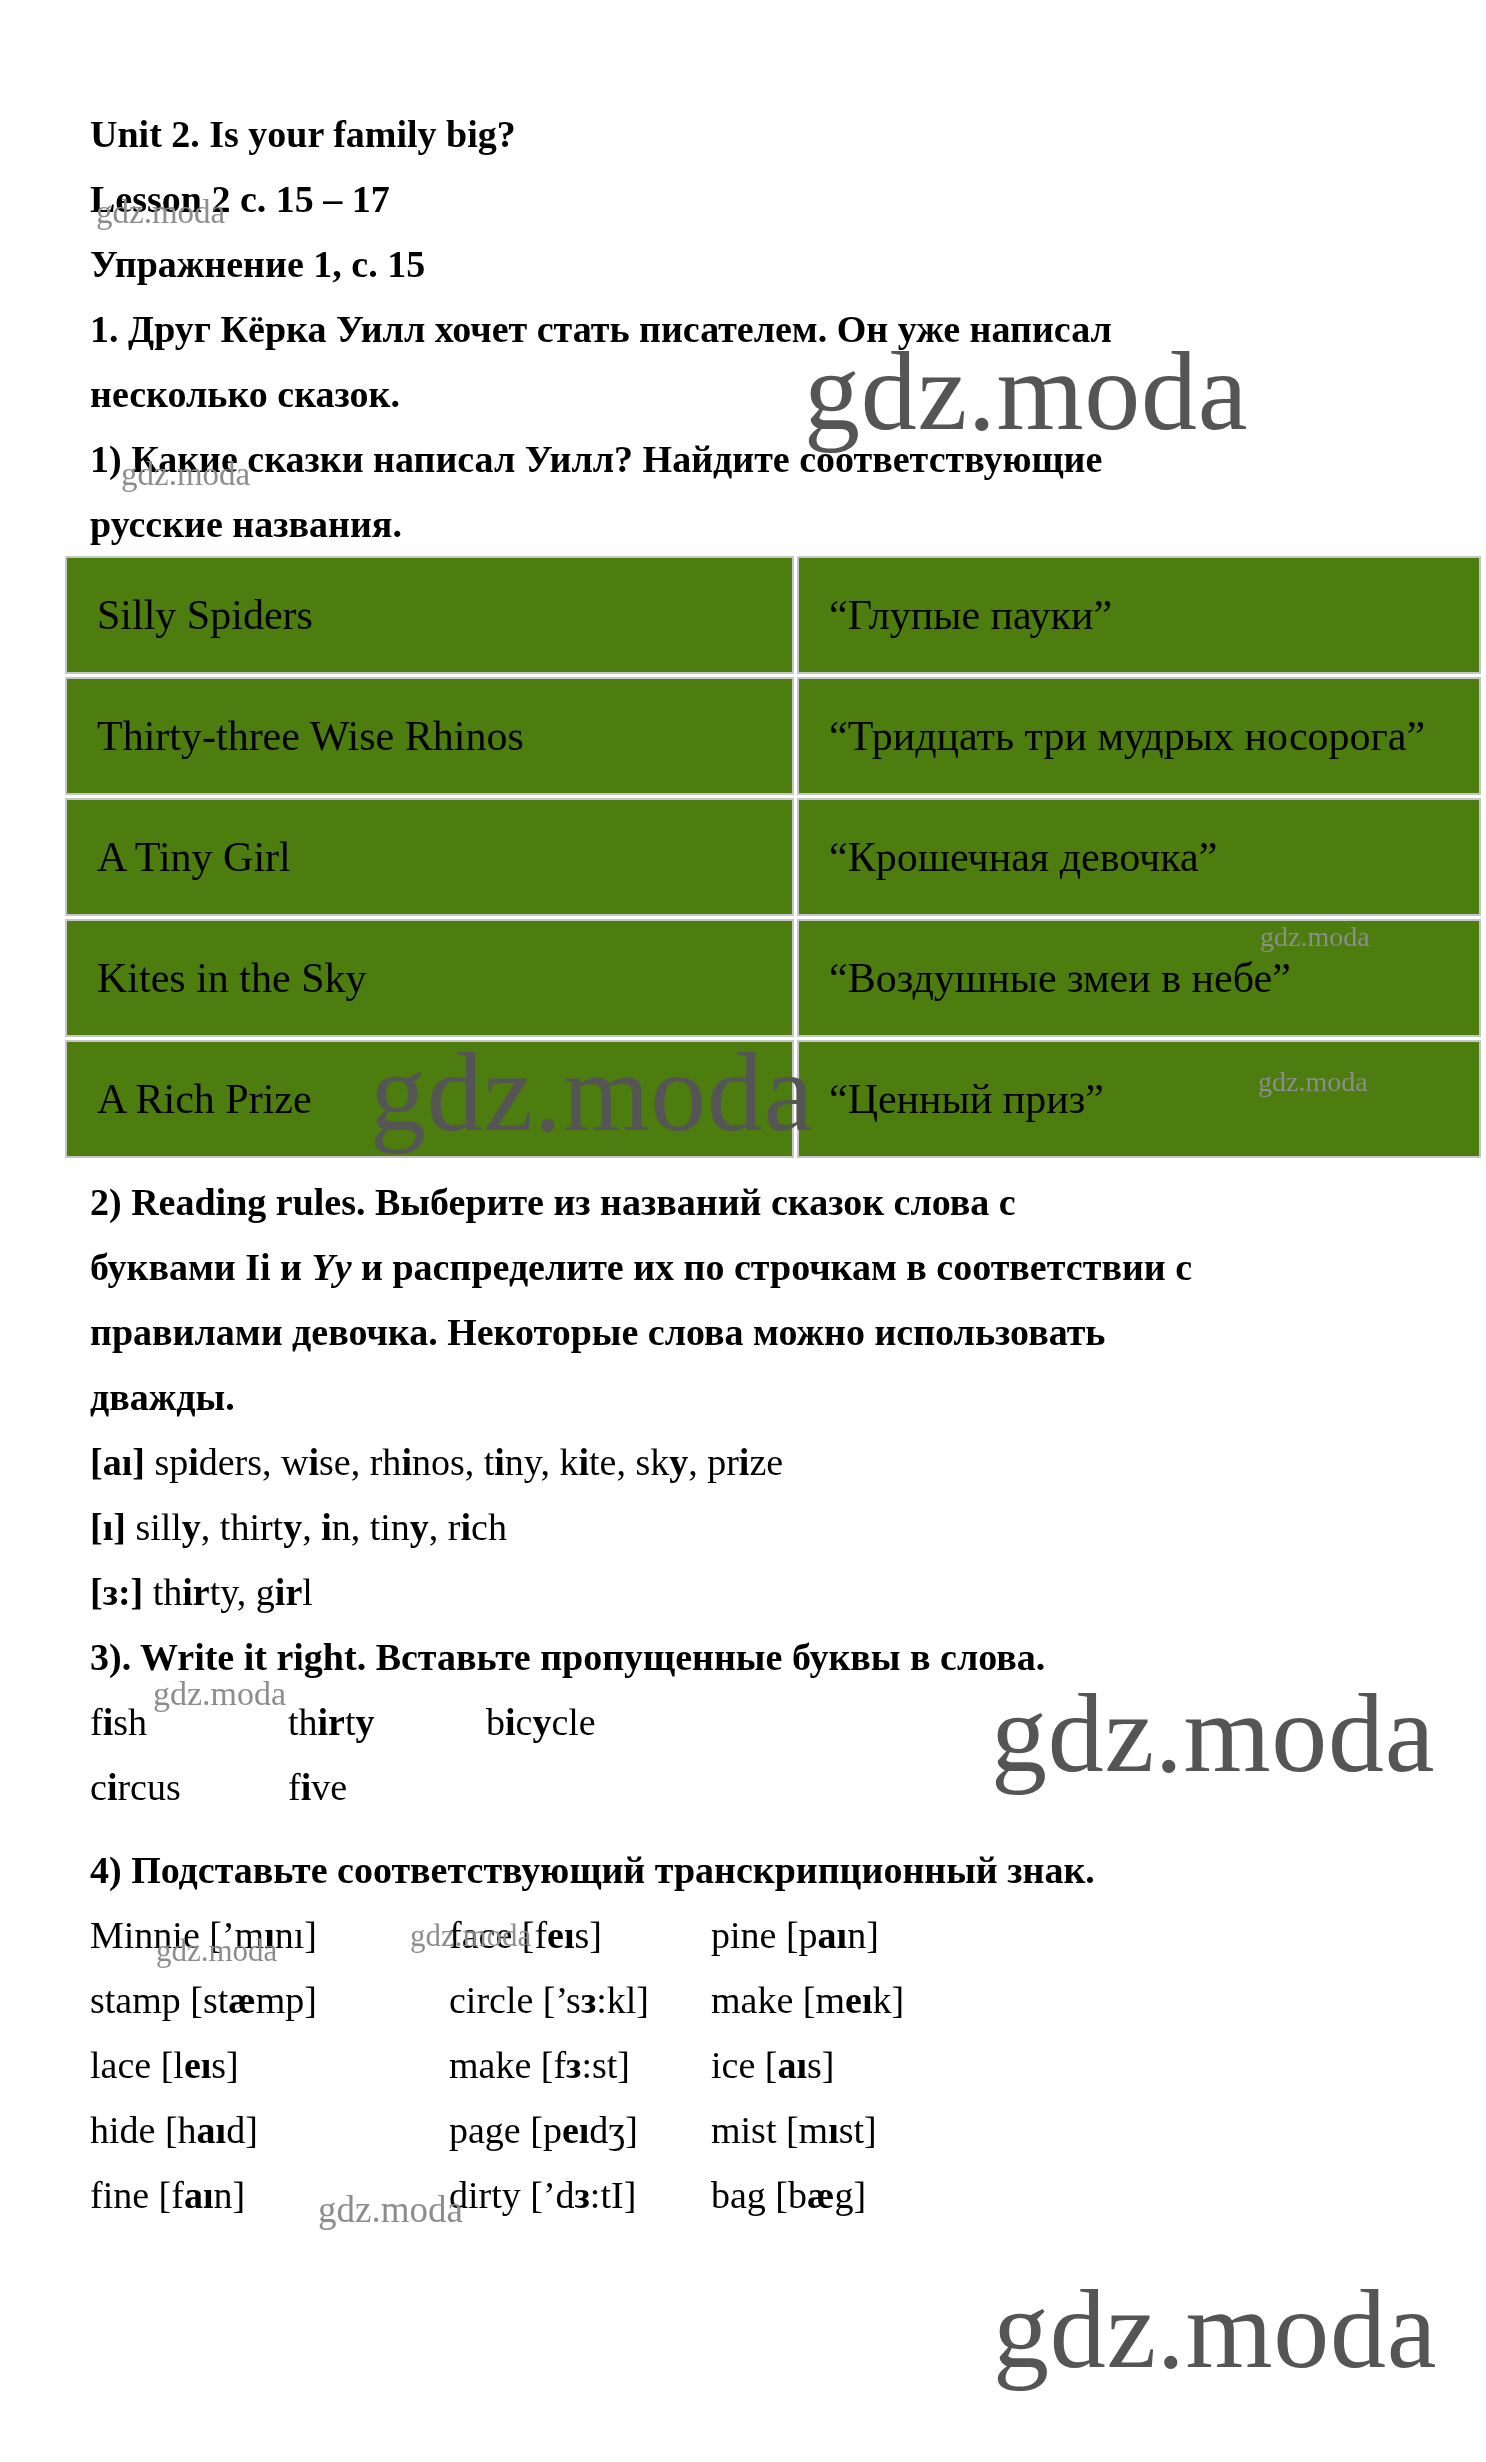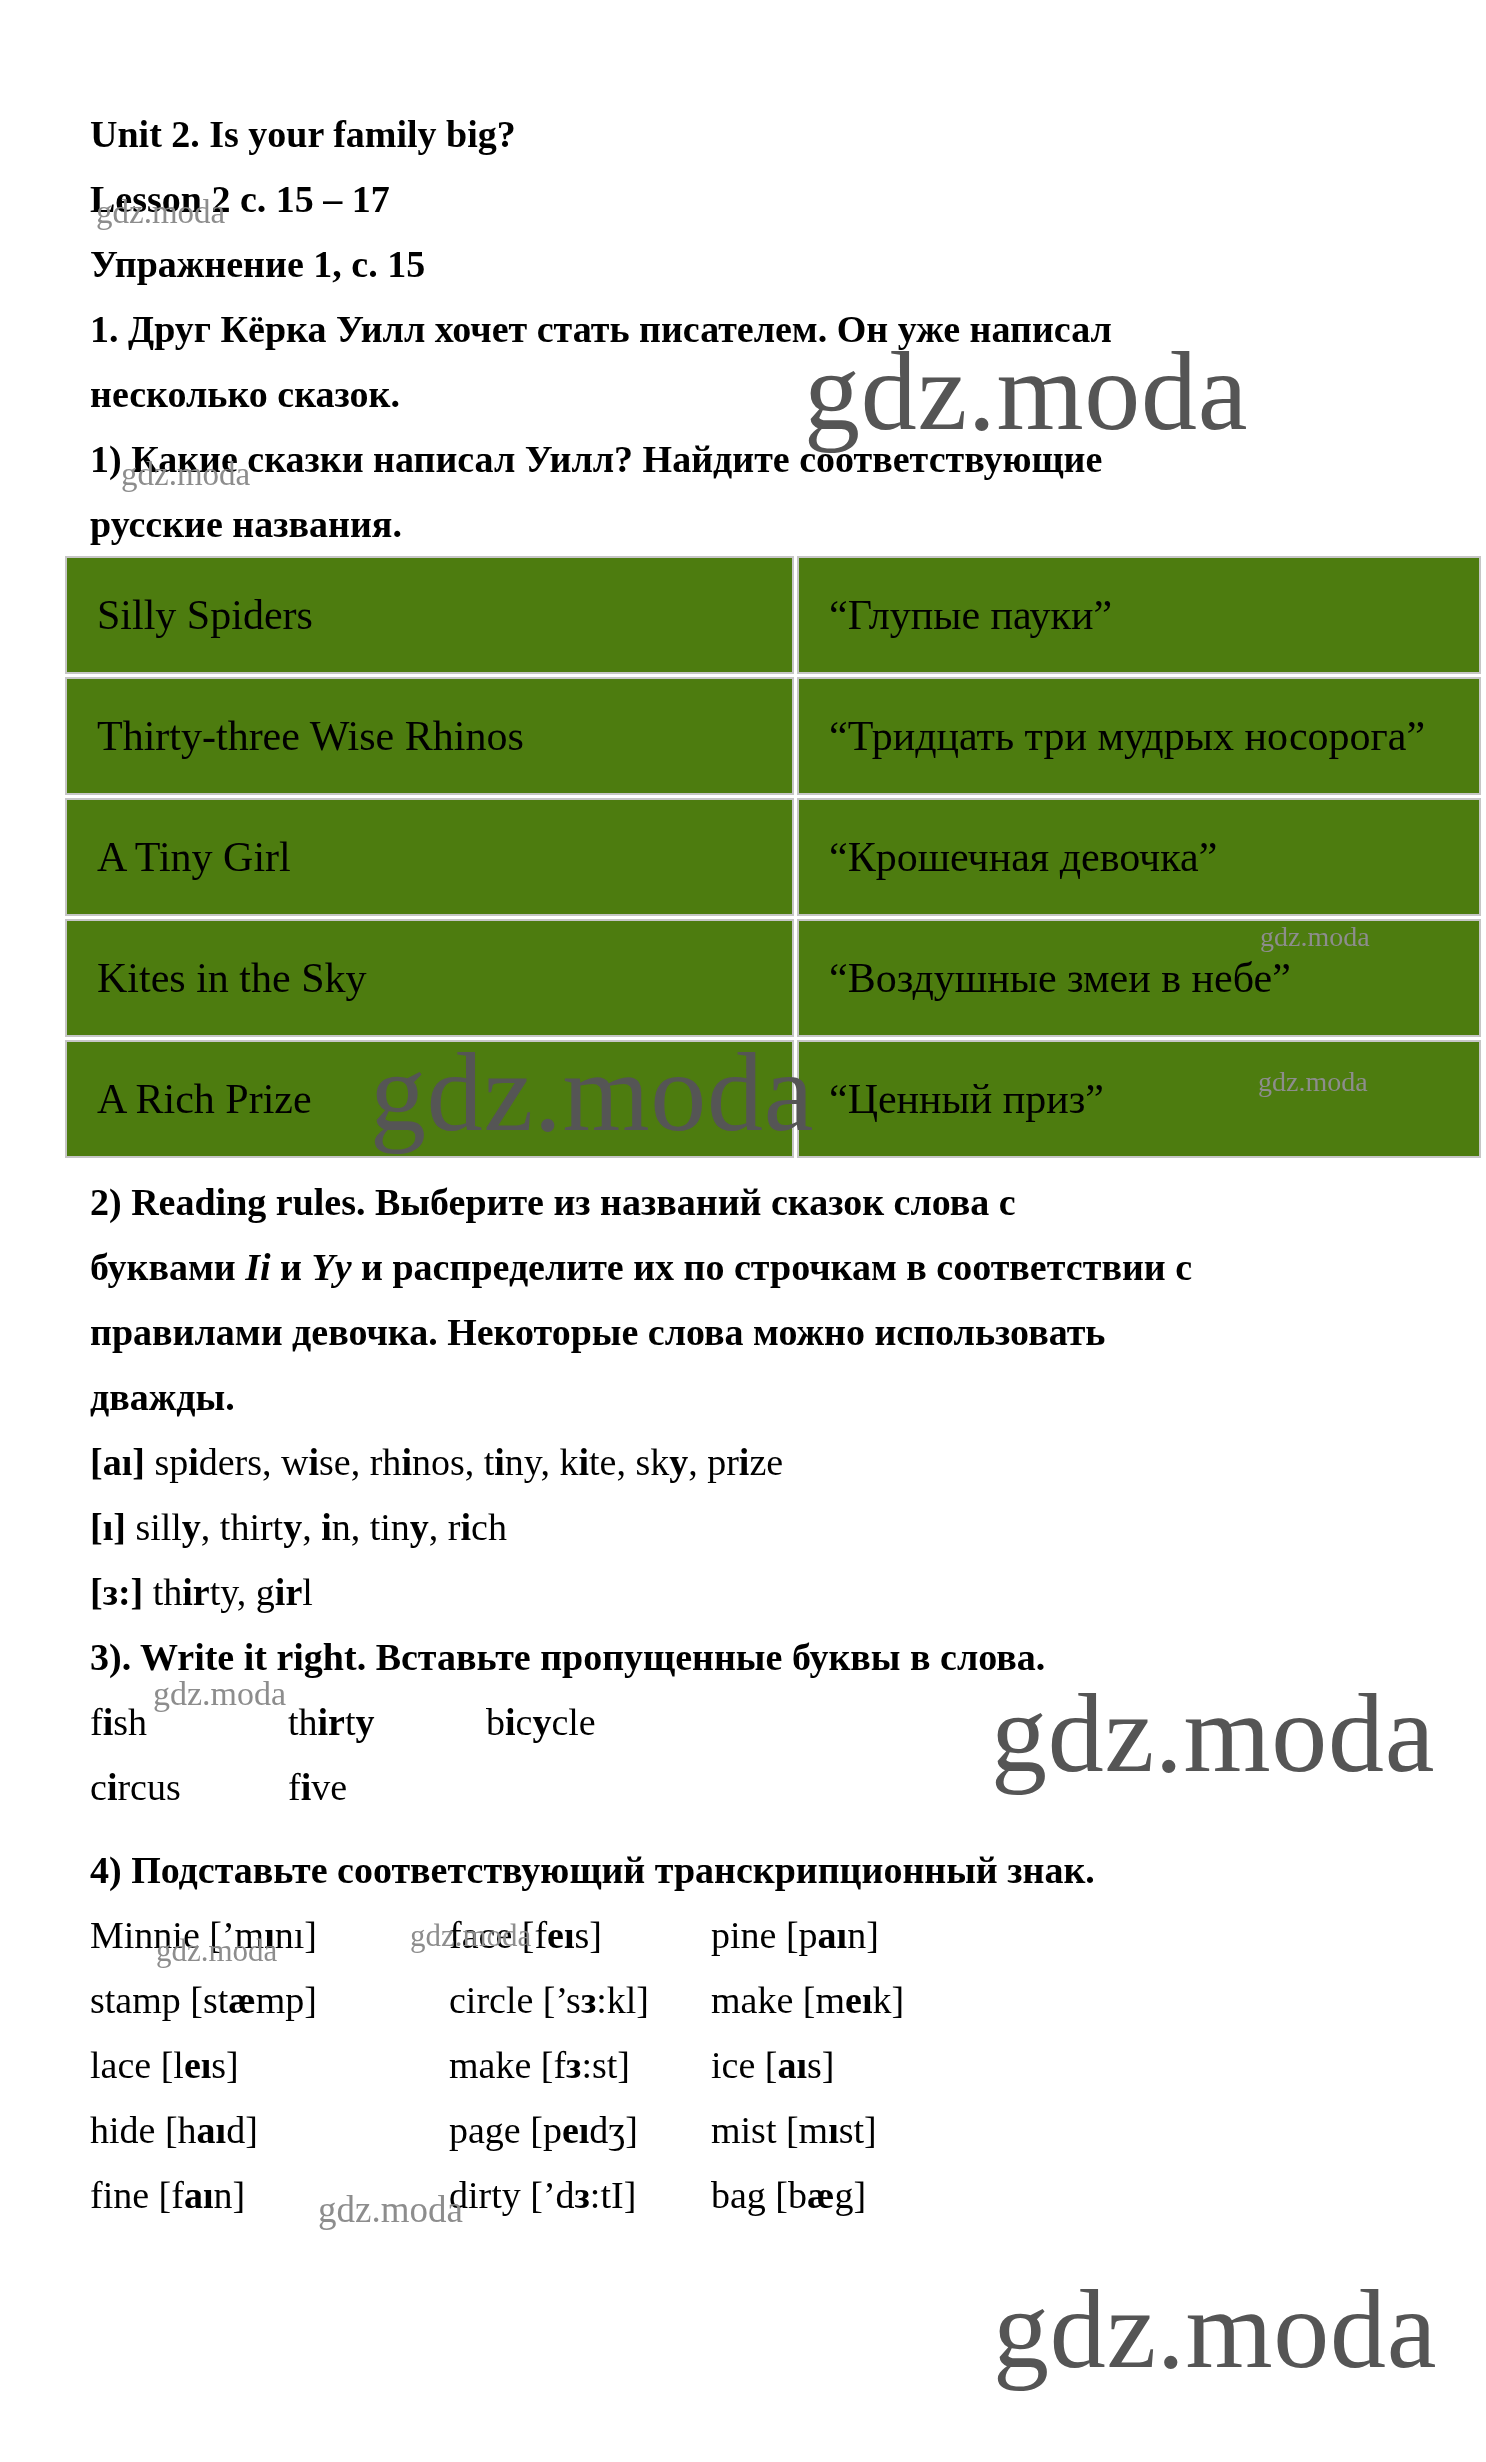--- a/index.html
+++ b/index.html
@@ -75,21 +75,21 @@
         <td>“Воздушные змеи в небе”</td>
       </tr>
       <tr>
         <td>A Rich Prize</td>
         <td>“Ценный приз”</td>
       </tr>
     </tbody>
       </table>
 
     <div class="line b">2) Reading rules. Выберите из названий сказок слова с</div>
-    <div class="line b"><span>буквами </span><span style="font-style: italic;">Ii</span><span> и </span><span style="font-style: italic;">Yy</span><span> и распределите их по строчкам в соответствии с</span></div>
+    <div class="line b"><span>буквами </span><span style="">Ii</span><span> и </span><span style="font-style: italic;">Yy</span><span> и распределите их по строчкам в соответствии с</span></div>
     <div class="line b">правилами девочка. Некоторые слова можно использовать</div>
     <div class="line b">дважды.</div>
     <div class="line"><span style="font-weight: bold;">[aı]</span><span> sp</span><span style="font-weight: bold;">i</span><span>ders, w</span><span style="font-weight: bold;">i</span><span>se, rh</span><span style="font-weight: bold;">i</span><span>nos, t</span><span style="font-weight: bold;">i</span><span>ny, k</span><span style="font-weight: bold;">i</span><span>te, sk</span><span style="font-weight: bold;">y</span><span>, pr</span><span style="font-weight: bold;">i</span><span>ze</span></div>
     <div class="line"><span style="font-weight: bold;">[ı]</span><span> sill</span><span style="font-weight: bold;">y</span><span>, thirt</span><span style="font-weight: bold;">y</span><span>, </span><span style="font-weight: bold;">i</span><span>n, tin</span><span style="font-weight: bold;">y</span><span>, r</span><span style="font-weight: bold;">i</span><span>ch</span></div>
     <div class="line"><span style="font-weight: bold;">[з:]</span><span> th</span><span style="font-weight: bold;">ir</span><span>ty, g</span><span style="font-weight: bold;">ir</span><span>l</span></div>
 
     <div class="line b">3). Write it right. Вставьте пропущенные буквы в слова.</div>
     <div class="line">
       <span class="s3col"><span>f</span><span style="font-weight: bold;">i</span><span>sh</span></span><span class="s3col"><span>th</span><span style="font-weight: bold;">ir</span><span>t</span><span style="font-weight: bold;">y</span></span><span><span>b</span><span style="font-weight: bold;">i</span><span>c</span><span style="font-weight: bold;">y</span><span>cle</span></span>
     </div>

